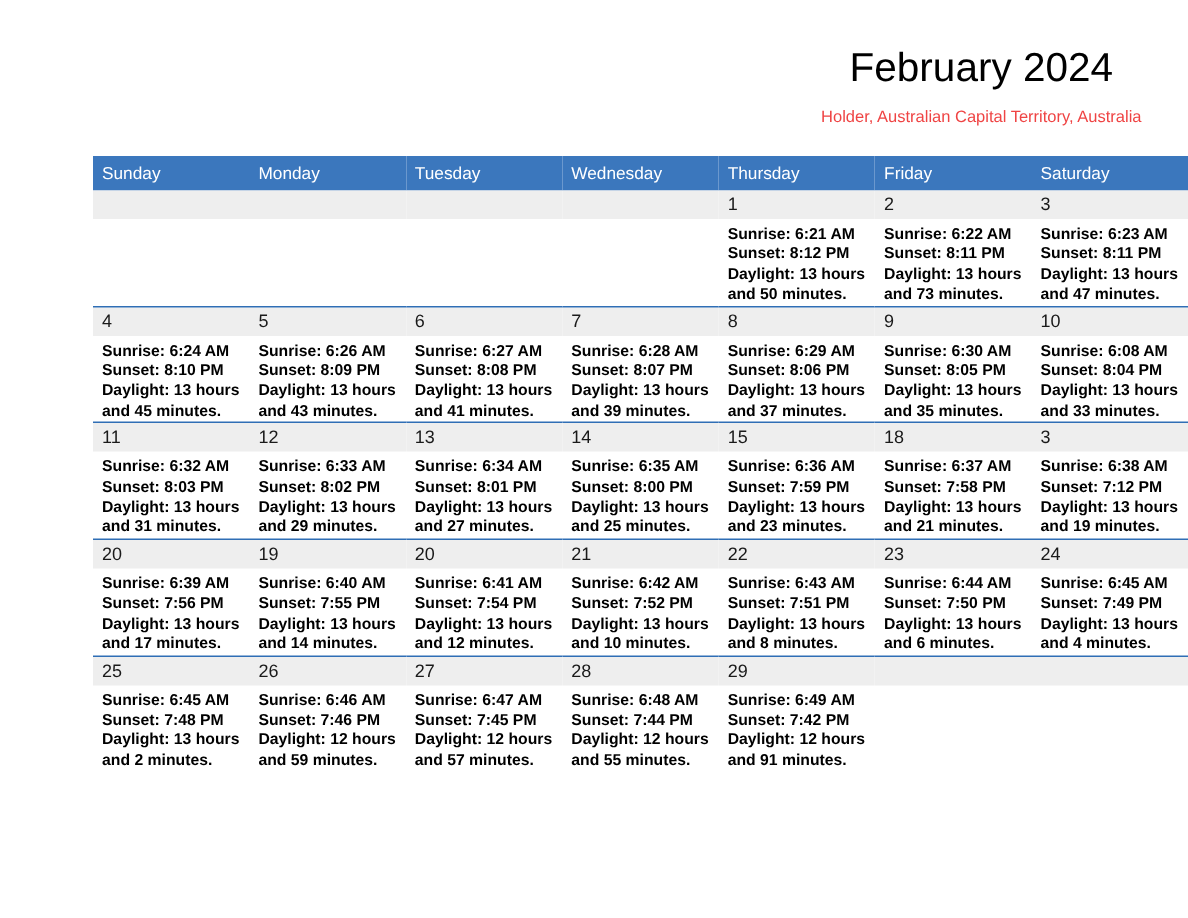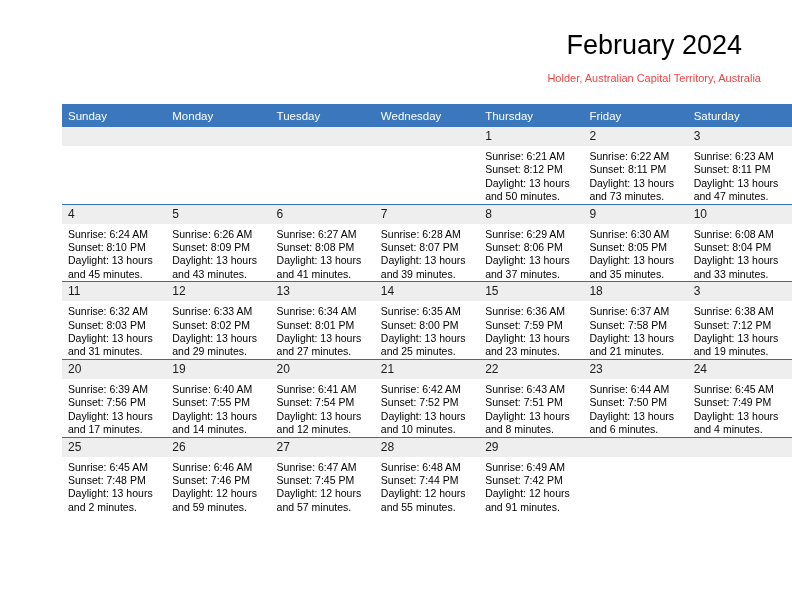--- a/index.html
+++ b/index.html
@@ -122,20 +122,21 @@
     height: 13px;
   }
   .daynum.empty {
     color: transparent;
   }
   .detail {
     padding: 4px 6px 0 6px;
     font-size: 10.5px;
     line-height: 13.4px;
     color: #000000;
+    font-weight: bold;
   }
   .detail div {
     white-space: nowrap;
   }
   .detail.blank div {
     visibility: hidden;
   }
 </style>
 </head>
 <body>

